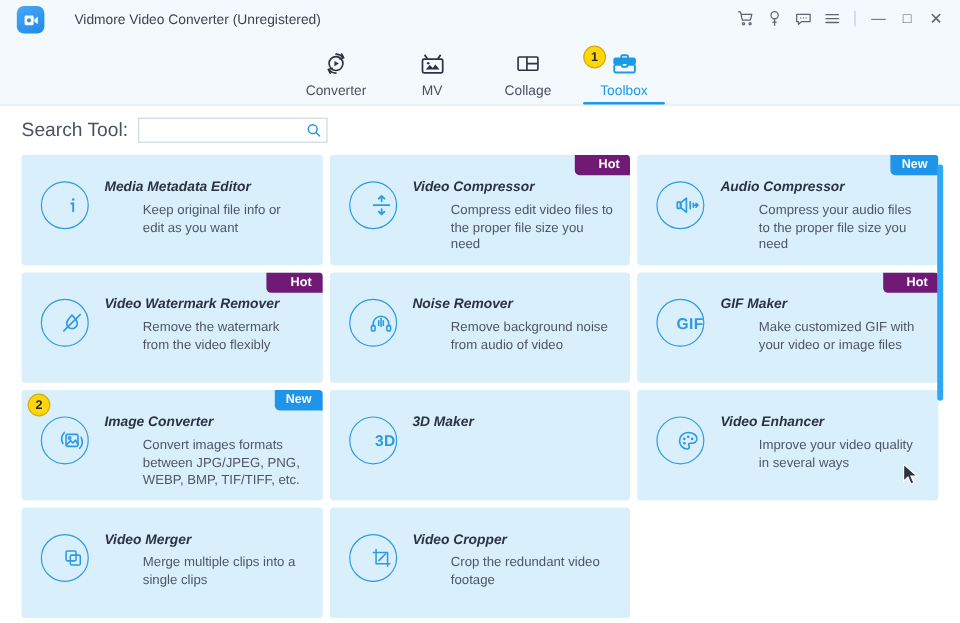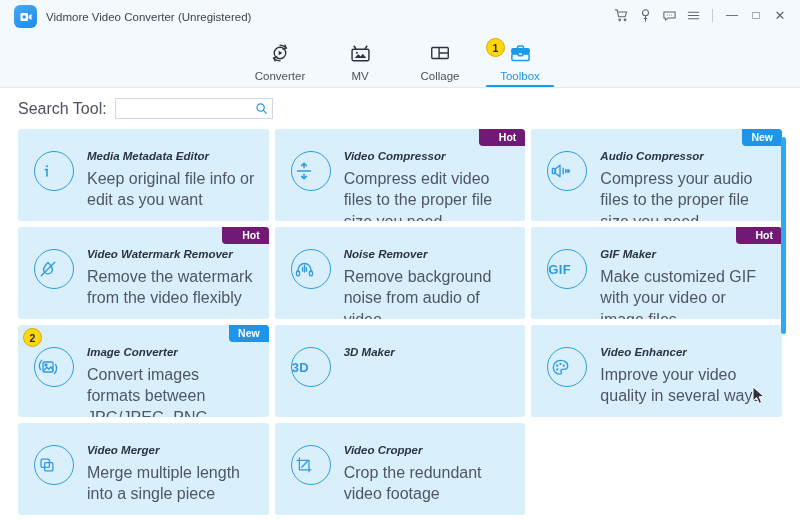--- a/index.html
+++ b/index.html
@@ -12,21 +12,21 @@
 
   
   .titlebar {
     position: relative;
     height: 88px;
     background: #f4f9fd;
     border-bottom: 1px solid #e2eaf2;
   }
   .brand {
     position: absolute; left: 14px; top: 5px;
-    display: flex; align-items: center; gap: 9px; justify-content: center;
+    display: flex; align-items: center; gap: 25px; justify-content: center;
   }
   .app-logo {
     width: 23px; height: 23px; border-radius: 6px;
     background: linear-gradient(150deg,#4aa8f5,#1f8ae8);
     display: flex; align-items: center; justify-content: center;
   }
   .app-title {
     font-size: 11.5px; color: #3c4450; white-space: nowrap;
   }
 
@@ -110,31 +110,31 @@
     padding: 20px 14px 0 16px;
     display: flex;
     gap: 13px;
     cursor: pointer;
     overflow: hidden;
   }
   .card-ic {
     flex: 0 0 auto;
     width: 40px; height: 40px; border-radius: 50%;
     border: 1.6px solid #2e9ae0;
-    display: flex; align-items: center; justify-content: flex-start;
+    display: flex; align-items: center; justify-content: flex-end;
     color: #2e9ae0;
     margin-top: 2px;
   }
   .card-txt { padding-top: 1px; min-width: 0; }
   .card-title {
     font-size: 11.5px; font-weight: bold; color: #2b3340;
     margin-bottom: 4px; line-height: 1.2; font-style: italic;
   }
   .card-desc {
-    font-size: 16px; color: #4e5664; line-height: 1.35;
+    font-size: 11px; color: #4e5664; line-height: 1.35; margin-left: 32px;
   }
   .flag {
     position: absolute; top: 0; right: 0;
     padding: 2px 9px 3px 9px;
     font-size: 10.5px; font-weight: bold; color: #fff;
     border-bottom-left-radius: 4px;
     border-top-right-radius: 3px;
   }
   .flag.hot { background: #701a75; padding-left: 20px; }
   .flag.new { background: #1e95e8; }
@@ -410,21 +410,21 @@
 
     <div class="card">
       <div class="card-ic">
         <svg width="24" height="24" viewBox="0 0 26 26" fill="none" stroke="#2e9ae0" stroke-width="1.4" stroke-linejoin="round">
           <rect x="6.6" y="6.6" width="9" height="9" rx="1.2"></rect>
           <rect x="10.4" y="10.4" width="9" height="9" rx="1.2"></rect>
         </svg>
       </div>
       <div class="card-txt">
         <div class="card-title">Video Merger</div>
-        <div class="card-desc">Merge multiple length into a single piece</div>
+        <div class="card-desc">Merge multiple clips into a single clips</div>
       </div>
     </div>
 
     <div class="card">
       <div class="card-ic">
         <svg width="24" height="24" viewBox="0 0 26 26" fill="none" stroke="#2e9ae0" stroke-width="1.4" stroke-linecap="round" stroke-linejoin="round">
           <path d="M8 5.4v12.8h12.4"></path>
           <path d="M5.6 8h12.8v12.4"></path>
           <path d="M16.6 9.2 10.6 15.4"></path>
         </svg>

